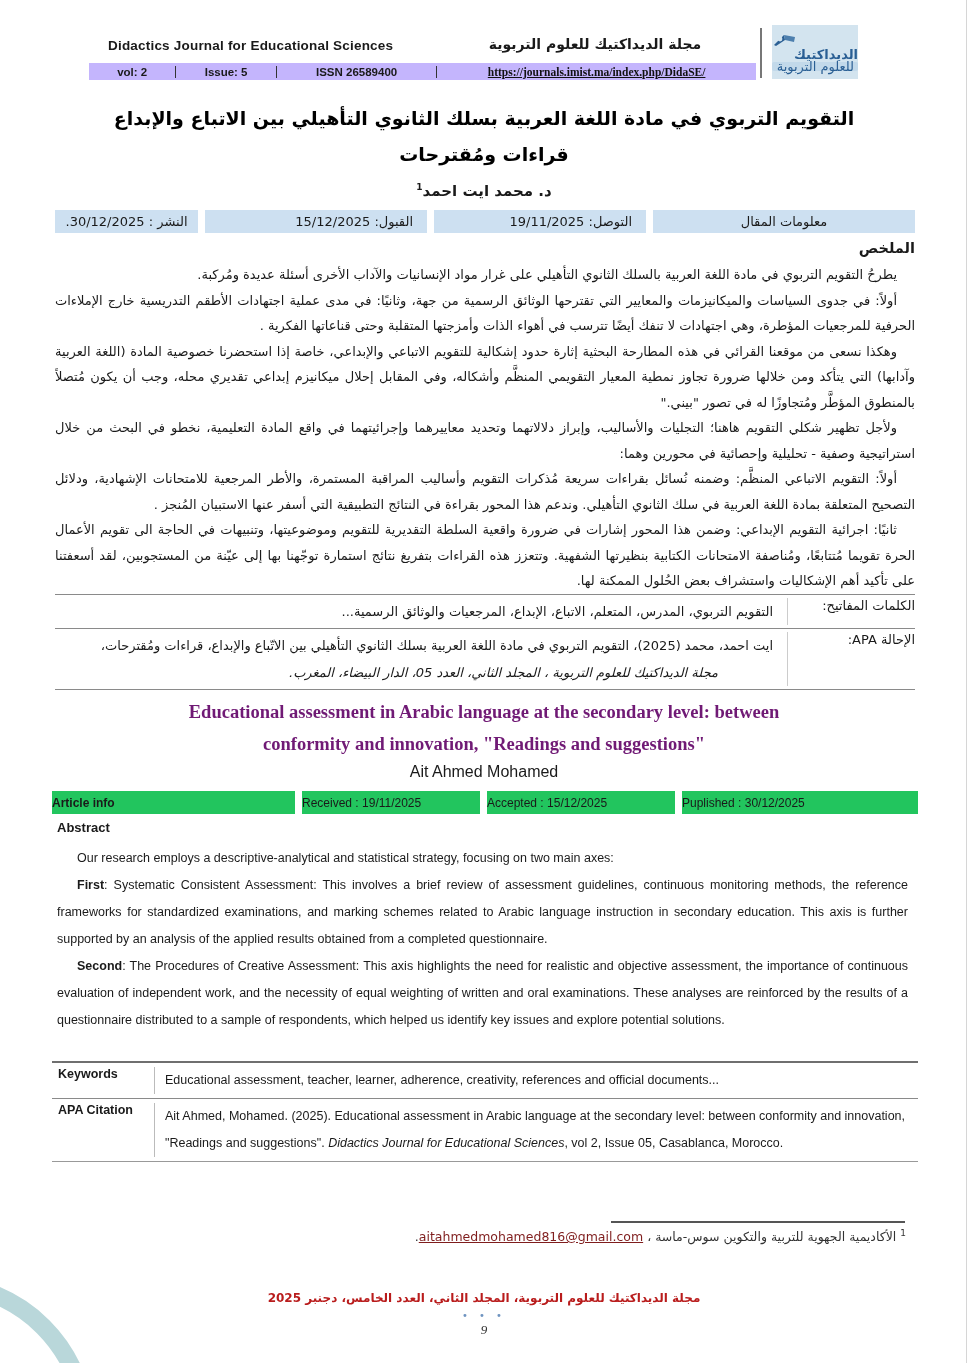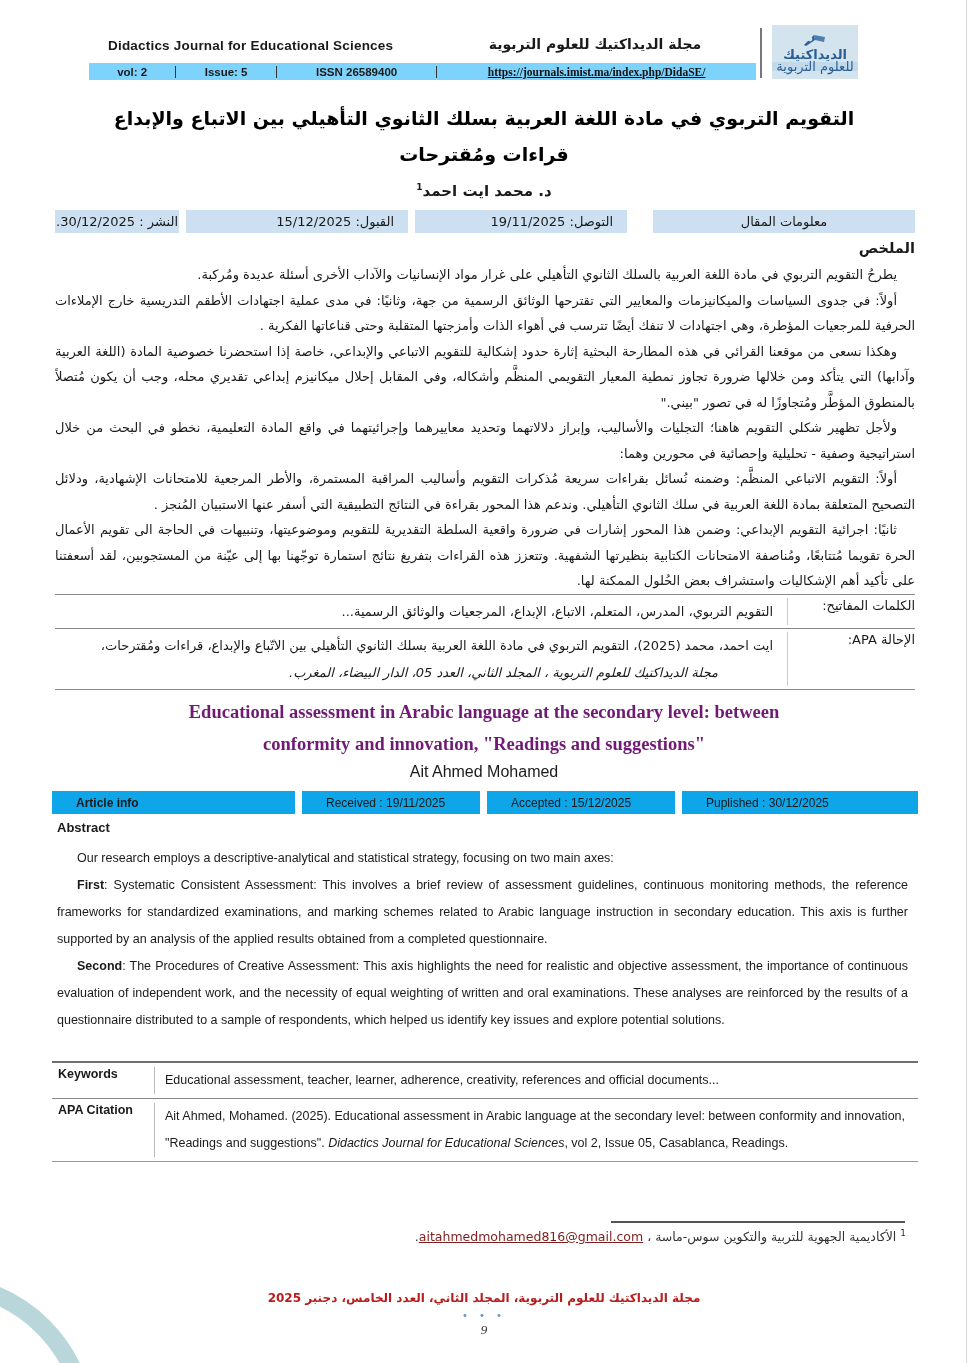--- a/index.html
+++ b/index.html
@@ -7,50 +7,50 @@
     position:relative;width:968px;height:1363px;background:#fff;
     font-family:"DejaVu Sans",sans-serif;color:#1a1a1a;overflow:hidden;
   }
   .edge-line{position:absolute;right:1px;top:0;height:100%;width:1px;background:#d6d6d6;}
 
   
   .hdr-en{position:absolute;top:38px;left:108px;width:300px;font-family:"Liberation Sans",sans-serif;
     font-size:13.5px;font-weight:bold;letter-spacing:.2px;}
   .hdr-ar{position:absolute;top:36px;left:440px;width:310px;text-align:center;direction:rtl;
     font-size:14px;font-weight:bold;}
-  .hdr-bar{position:absolute;top:63px;left:89px;width:667px;height:17px;background:#7dd3fc;
+  .hdr-bar{position:absolute;top:63px;left:89px;width:667px;height:17px;background:#c4b5fd;
     display:flex;align-items:center;font-family:"Liberation Sans",sans-serif;
     font-size:11.5px;font-weight:bold;}
   .hb-cell{display:block;text-align:center;white-space:nowrap;}
   .hb-vol{width:13%;}
   .hb-issue{width:15%;border-left:1.5px solid #333;}
   .hb-issn{width:24%;border-left:1.5px solid #333;}
   .hb-url{width:48%;border-left:1.5px solid #333;text-decoration:underline;color:#111;cursor:pointer;font-family:Liberation Serif, serif;}
   .hdr-vline{position:absolute;left:760px;top:28px;width:2px;height:50px;background:#777;}
 
   .logo{position:absolute;top:25px;left:772px;width:86px;height:54px;background:#d3e4ef;
-    display:flex;flex-direction:column;align-items:center;justify-content:center;overflow:hidden;}
+    display:flex;flex-direction:column;justify-content:center;overflow:hidden;}
   .logo-main{color:#2a5f94;font-weight:bold;font-size:13px;direction:rtl;line-height:13px;}
   .logo-sub{color:#2a5f94;font-size:13px;direction:rtl;line-height:9px;background:#c2d9ea;
     padding:0 4px;border-radius:2px;margin-top:1px;}
   .logo svg{display:block;margin-bottom:1px;}
 
   
   .ar-title{position:absolute;left:0;width:100%;text-align:center;direction:rtl;margin:0;
     font-size:19px;font-weight:bold;color:#000;}
   .ar-title.l1{top:107px;}
   .ar-title.l2{top:143px;}
   .ar-author{position:absolute;top:182px;left:0;width:100%;text-align:center;direction:rtl;
     font-size:15px;font-weight:bold;}
   .ar-author sup{font-size:9px;}
 
   .ar-info{position:absolute;top:210px;left:55px;width:860px;height:23px;display:flex;
     direction:rtl;gap:7px;font-size:13px;}
   .ar-info .cell{background:#cde0f1;display:flex;align-items:center;}
-  .ai-label{flex:0 0 262px;justify-content:center;margin-left:19px;}
+  .ai-label{flex:0 0 262px;justify-content:center;}
   .ai-received{flex:0 0 212px;justify-content:flex-start;padding-right:14px;box-sizing:border-box;}
   .ai-accepted{flex:0 0 222px;justify-content:flex-start;padding-right:14px;box-sizing:border-box;}
   .ai-published{flex:1 1 auto;justify-content:center;}
 
   .ar-abs-label{position:absolute;top:240px;right:53px;direction:rtl;font-size:14.5px;font-weight:bold;}
   .ar-abs{position:absolute;top:262px;left:55px;width:860px;height:336px;overflow:hidden;
     direction:rtl;text-align:justify;font-size:13px;line-height:25.5px;}
   .ar-abs p{margin:0;text-indent:18px;}
 
   .ar-table{position:absolute;top:594px;left:55px;width:860px;direction:rtl;
@@ -64,21 +64,21 @@
   
   .en-title{position:absolute;left:0;width:100%;text-align:center;margin:0;
     font-family:"Liberation Serif",serif;font-size:18.5px;font-weight:bold;color:#701a75;}
   .en-title.l1{top:702px;}
   .en-title.l2{top:734px;}
   .en-author{position:absolute;top:763px;left:0;width:100%;text-align:center;
     font-family:"Liberation Sans",sans-serif;font-size:16px;}
 
   .en-info{position:absolute;top:791px;left:52px;width:866px;height:23px;display:flex;gap:7px;
     font-family:"Liberation Sans",sans-serif;font-size:12px;}
-  .en-info .cell{background:#0ea5e9;display:flex;align-items:center;padding-left:24px;box-sizing:border-box;}
+  .en-info .cell{background:#22c55e;display:flex;align-items:center;padding-left:0;box-sizing:border-box;}
   .ei-label{flex:0 0 243px;font-weight:bold;}
   .ei-received{flex:0 0 178px;}
   .ei-accepted{flex:0 0 188px;}
   .ei-published{flex:1 1 auto;}
 
   .en-abs-label{position:absolute;top:820px;left:57px;font-family:"Liberation Sans",sans-serif;
     font-size:13px;font-weight:bold;}
   .en-abs{position:absolute;top:845px;left:57px;width:851px;height:216px;overflow:hidden;
     font-family:"Liberation Sans",sans-serif;font-size:12.5px;line-height:27px;text-align:justify;}
   .en-abs p{margin:0;text-indent:20px;}
@@ -191,21 +191,21 @@
     <p><b>Second</b><span>: The Procedures of Creative Assessment: This axis highlights the need for realistic and objective assessment, the importance of continuous evaluation of independent work, and the necessity of equal weighting of written and oral examinations. These analyses are reinforced by the results of a questionnaire distributed to a sample of respondents, which helped us identify key issues and explore potential solutions.</span></p>
   </div>
 
   <div class="en-table">
     <div class="en-row">
       <div class="en-lab">Keywords</div>
       <div class="en-val">Educational assessment, teacher, learner, adherence, creativity, references and official documents...</div>
     </div>
     <div class="en-row">
       <div class="en-lab">APA Citation</div>
-      <div class="en-val"><span>Ait Ahmed, Mohamed. (2025). Educational assessment in Arabic language at the secondary level: between conformity and innovation, "Readings and suggestions". </span><i>Didactics Journal for Educational Sciences</i><span>, vol 2, Issue 05, Casablanca, Readings.</span></div>
+      <div class="en-val"><span>Ait Ahmed, Mohamed. (2025). Educational assessment in Arabic language at the secondary level: between conformity and innovation, "Readings and suggestions". </span><i>Didactics Journal for Educational Sciences</i><span>, vol 2, Issue 05, Casablanca, Morocco.</span></div>
     </div>
   </div>
 
   <div class="fn-rule"></div>
   <div class="footnote">
     <sup>1</sup>
     <span>الأكاديمية الجهوية للتربية والتكوين سوس-ماسة ،</span>
     <a>aitahmedmohamed816@gmail.com</a><span>.</span>
   </div>
 

